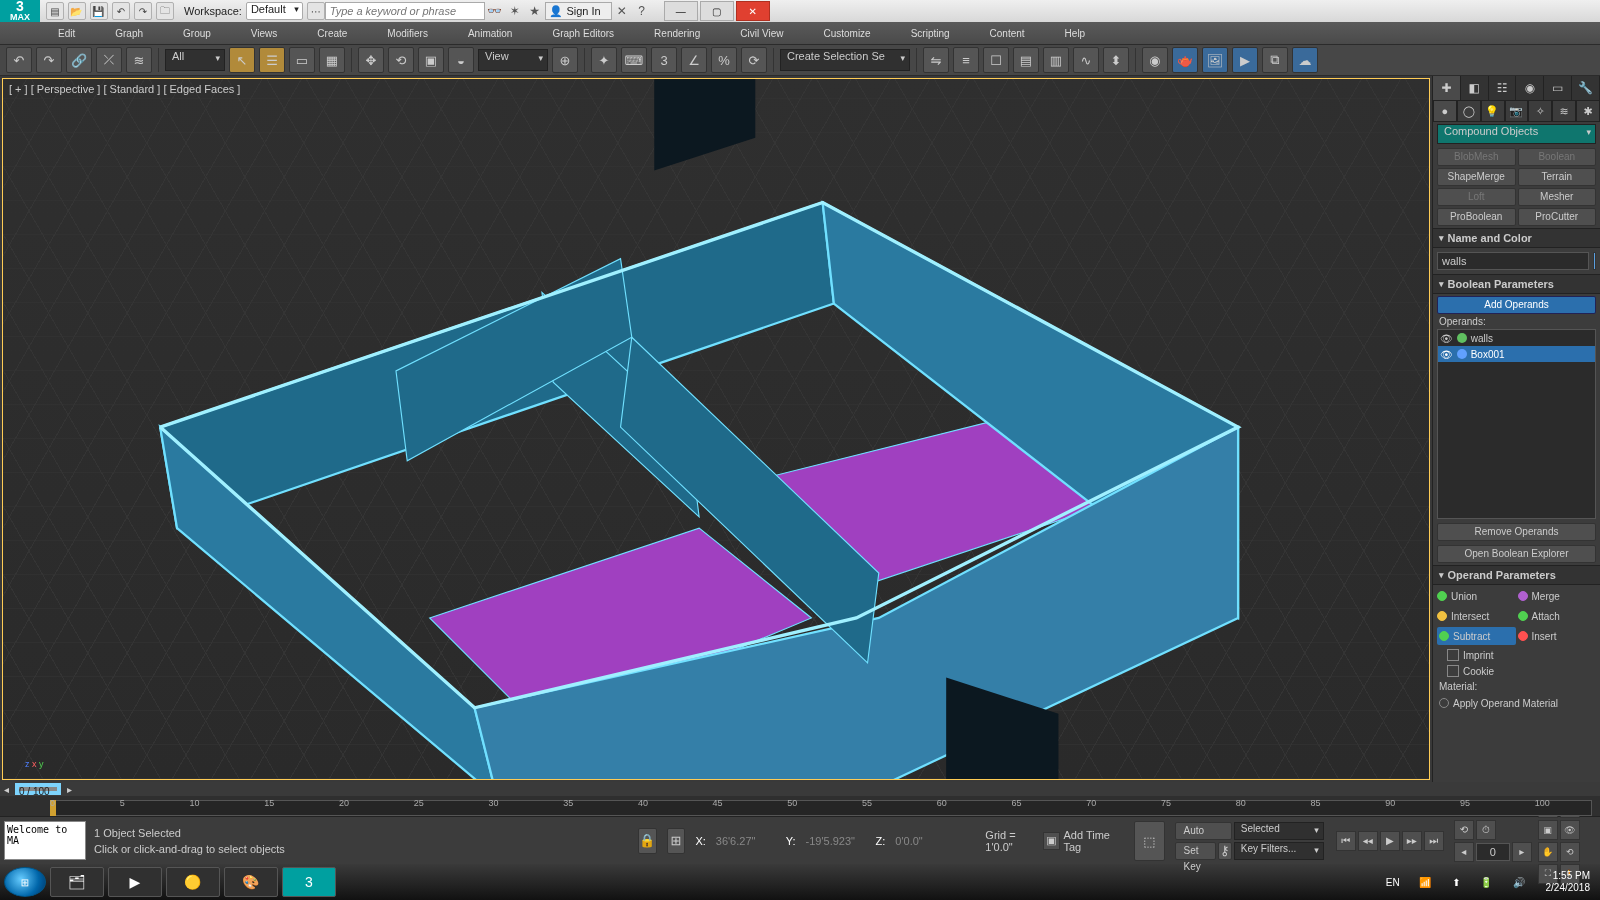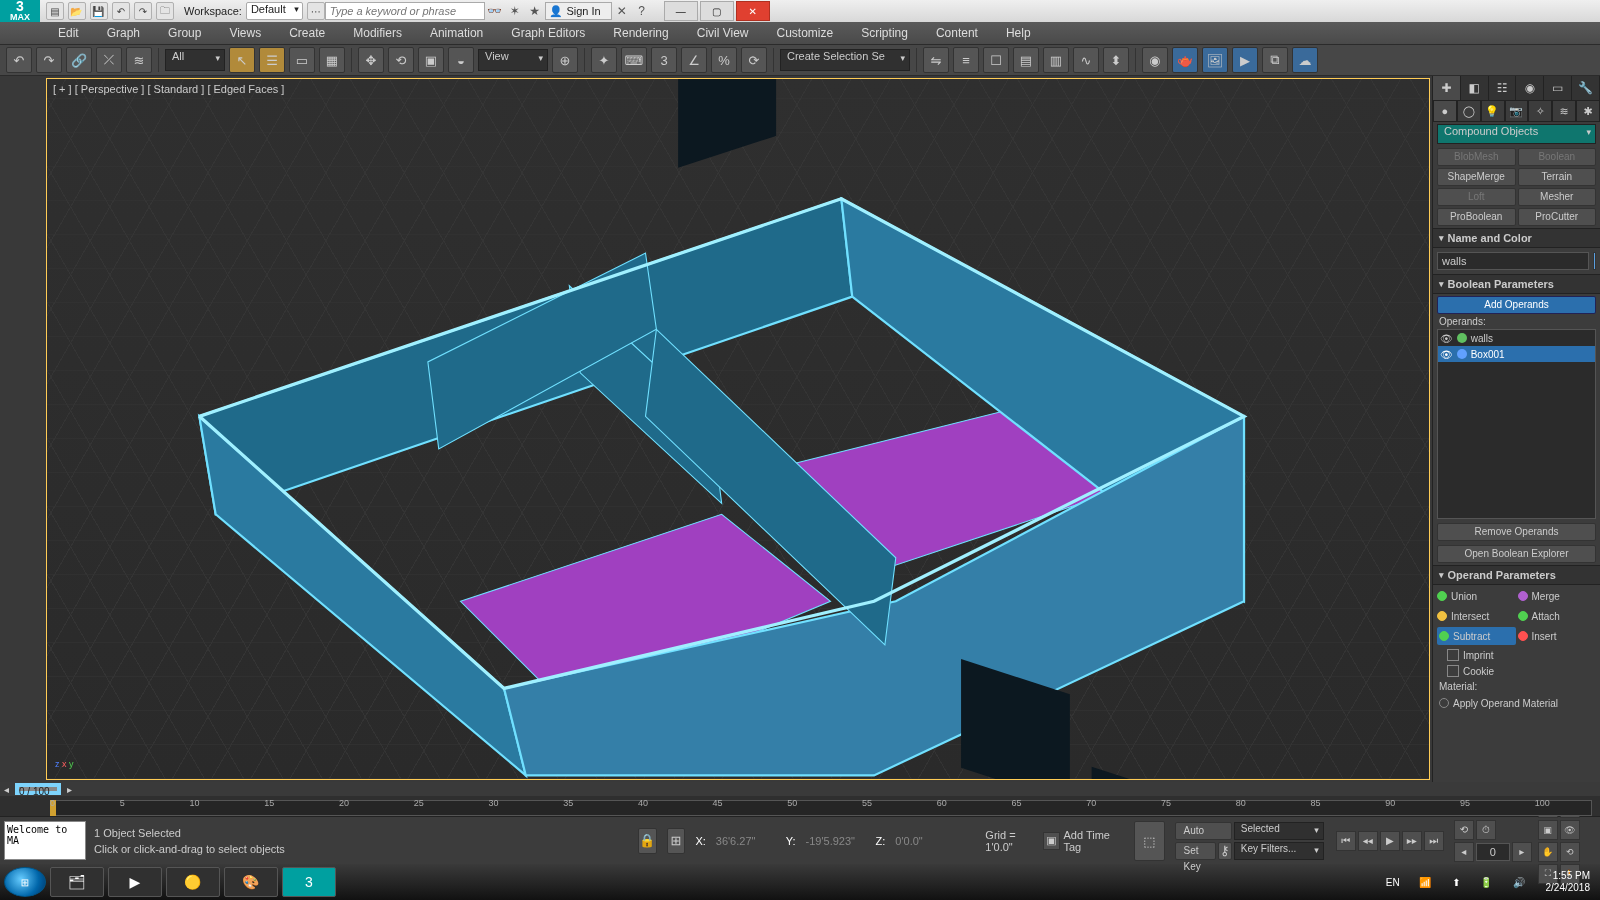--- a/index.html
+++ b/index.html
@@ -15,52 +15,52 @@
 .ws-drop{height:18px;border:1px solid #aaa;background:#fff;font-size:11px;padding:0 16px 0 4px;border-radius:2px;position:relative;}
 .ws-drop::after{content:"▾";position:absolute;right:3px;top:1px;font-size:9px;}
 #titlebar .spacer{flex:1;text-align:center;font-size:11px;}
 .search-box{width:160px;height:18px;border:1px solid #aaa;background:#fff;font-style:italic;color:#888;font-size:11px;padding:0 4px;}
 .tb-icon{width:20px;height:18px;display:flex;align-items:center;justify-content:center;font-size:12px;color:#555;}
 .signin{border:1px solid #aaa;background:#eee;height:18px;padding:0 10px 0 4px;font-size:11px;display:flex;align-items:center;gap:3px;}
 .win-btn{width:34px;height:20px;display:flex;align-items:center;justify-content:center;font-size:10px;border:1px solid #aaa;margin-left:2px;background:#ddd;}
 .win-btn.close{background:#e04030;color:#fff;border-color:#b03020;}
 
 
-#menubar{height:22px;background:linear-gradient(#5a5a5a,#4a4a4a);display:flex;align-items:center;padding-left:46px;gap:4px;color:#ddd;font-size:12px;}
+#menubar{height:22px;background:linear-gradient(#5a5a5a,#4a4a4a);display:flex;align-items:center;padding-left:46px;gap:16px;color:#ddd;font-size:10px;}
 #menubar .mi{padding:3px 12px;cursor:default;}
 
 
 #maintb{height:32px;background:#474747;border-top:1px solid #2b2b2b;border-bottom:1px solid #2b2b2b;display:flex;align-items:center;padding:0 6px;gap:4px;}
 .tbtn{width:26px;height:26px;background:#555;border:1px solid #333;border-radius:2px;display:flex;align-items:center;justify-content:center;font-size:13px;color:#ccc;}
 .tbtn.orange{background:#b18a3a;}
 .tbtn.blue{background:#3a6a9a;}
 .tb-sep{width:1px;height:24px;background:#333;margin:0 2px;}
 .tb-drop{height:22px;background:#303030;border:1px solid #222;color:#ccc;font-size:11px;padding:0 16px 0 6px;position:relative;min-width:60px;}
 .tb-drop::after{content:"▾";position:absolute;right:4px;top:3px;font-size:9px;}
 
 
 #workarea{display:flex;height:calc(900px - 22px - 22px - 32px - 14px - 20px - 48px - 36px);}
 
 
 #vp-wrap{flex:1;position:relative;background:#393939;}
 #vp{position:absolute;inset:2px;background:
   linear-gradient(#2f2f2f,#2a2a2a);
-  border:1px solid #ffcc55;display:flex;align-items:center;justify-content:center;overflow:hidden;margin-left:44px;}
+  border:1px solid #ffcc55;display:flex;align-items:center;justify-content:center;overflow:hidden;}
 #vp-label{position:absolute;top:4px;left:6px;color:#ccc;font-size:11px;z-index:3;}
 #vp canvas,#vp svg{position:absolute;inset:0;}
 
 #grid{
   position:absolute;inset:0;
   background:
    repeating-linear-gradient(60deg,#3a3a3a 0 1px,transparent 1px 34px),
    repeating-linear-gradient(-60deg,#3a3a3a 0 1px,transparent 1px 34px),
    repeating-linear-gradient(0deg,#343434 0 1px,transparent 1px 34px);
   opacity:.6;
 }
-#axis{position:absolute;left:8px;bottom:10px;font-size:9px;color:#ff6060;}
+#axis{position:absolute;left:22px;bottom:10px;font-size:9px;color:#ff6060;}
 #axis .z{color:#5080ff} #axis .y{color:#50d050}
 
 
 #cmdpanel{width:168px;background:#3c3c3c;border-left:1px solid #222;display:flex;flex-direction:column;font-size:11px;}
 .cp-tabs{height:24px;display:flex;background:#333;}
 .cp-tab{flex:1;display:flex;align-items:center;justify-content:center;border-right:1px solid #222;font-size:12px;}
 .cp-tab.active{background:#4a4a4a;}
 .cp-row{display:flex;height:22px;}
 .cp-cat{flex:1;display:flex;align-items:center;justify-content:center;border:1px solid #222;font-size:11px;}
 .cp-drop{margin:2px 4px;height:20px;background:#0f766e;border:1px solid #222;padding:0 14px 0 6px;position:relative;font-size:11px;}

